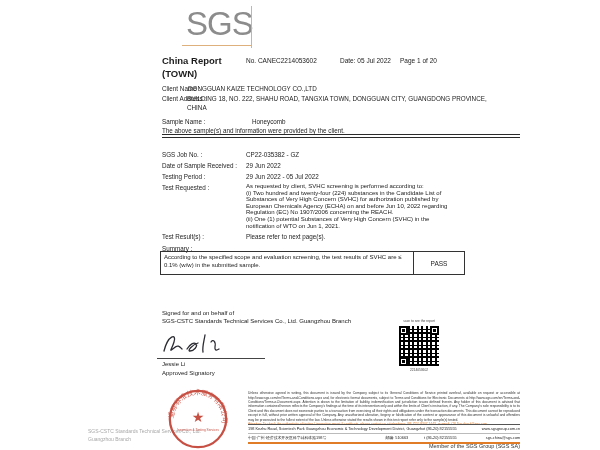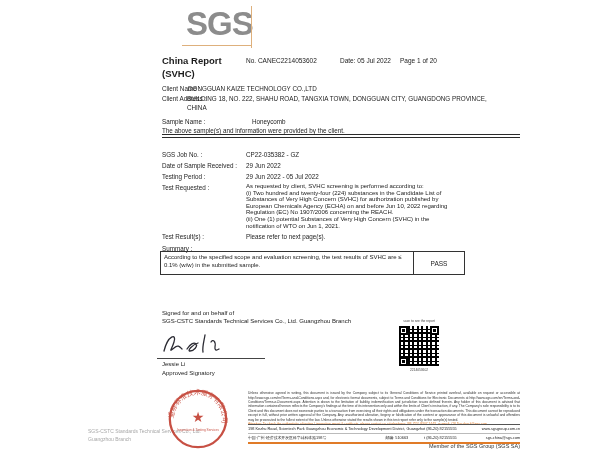--- a/index.html
+++ b/index.html
@@ -1,19 +1,19 @@
 <!DOCTYPE html>
 <html><head>
 <meta charset="utf-8">
 <style>
   html,body{margin:0;padding:0;background:#e9e9e9;}
   .page{position:relative;width:600px;height:450px;background:#ffffff;overflow:hidden;
         font-family:"Liberation Sans",sans-serif;color:#1c1c1c;}
   .abs{position:absolute;}
-  .logo{font-weight:700;font-size:33px;color:#8c8c8c;letter-spacing:-1px;line-height:1;}
+  .logo{font-weight:400;font-size:33px;color:#8c8c8c;letter-spacing:-1px;line-height:1;}
   .tanline{background:#deb07c;}
   .h-title{font-size:9.5px;font-weight:bold;}
   .h-meta{font-size:6.5px;color:#222;}
   .lbl,.val{font-size:6.3px;line-height:9.5px;white-space:nowrap;}
   .wrapval{white-space:normal;}
   .small{font-size:6px;line-height:6.6px;}
   .divider{height:2px;border-top:1px solid #2a2a2a;border-bottom:1px solid #2a2a2a;}
   .tr-block p{margin:0 0 0 0;font-size:6px;line-height:6.6px;}
   .sum-table{display:flex;border:1px solid #333;}
   .sum-cell-l{width:246px;padding:2px 3px;font-size:6px;line-height:7.5px;border-right:1px solid #333;}
@@ -48,21 +48,21 @@
 </head>
 <body>
 
 <div class="page">
 
   <div class="abs logo" style="left:186px;top:7px;">SGS</div>
   <div class="abs tanline" style="left:182px;top:45px;width:70px;height:1px;"></div>
   <div class="abs tanline" style="left:251px;top:6px;width:1px;height:42px;"></div>
 
   <div class="abs h-title" style="left:162px;top:55px;">China Report</div>
-  <div class="abs h-title" style="left:162px;top:68px;">(SVHC)</div>
+  <div class="abs h-title" style="left:162px;top:68px;">(TOWN)</div>
   <div class="abs h-meta" style="left:246px;top:57px;">No. CANEC2214053602</div>
   <div class="abs h-meta" style="left:340px;top:57px;">Date: 05 Jul 2022</div>
   <div class="abs h-meta" style="left:400px;top:57px;">Page 1 of 20</div>
 
   <div class="abs lbl" style="left:162px;top:84px;">Client Name :</div>
   <div class="abs val" style="left:188px;top:84px;">DONGGUAN KAIZE TECHNOLOGY CO.,LTD</div>
   <div class="abs lbl" style="left:162px;top:93.5px;">Client Address :</div>
   <div class="abs val wrapval" style="left:187px;top:93.5px;width:310px;">BUILDING 18, NO. 222, SHAHU ROAD, TANGXIA TOWN, DONGGUAN CITY, GUANGDONG PROVINCE, CHINA</div>
 
   <div class="abs lbl" style="left:162px;top:117px;">Sample Name :</div>

